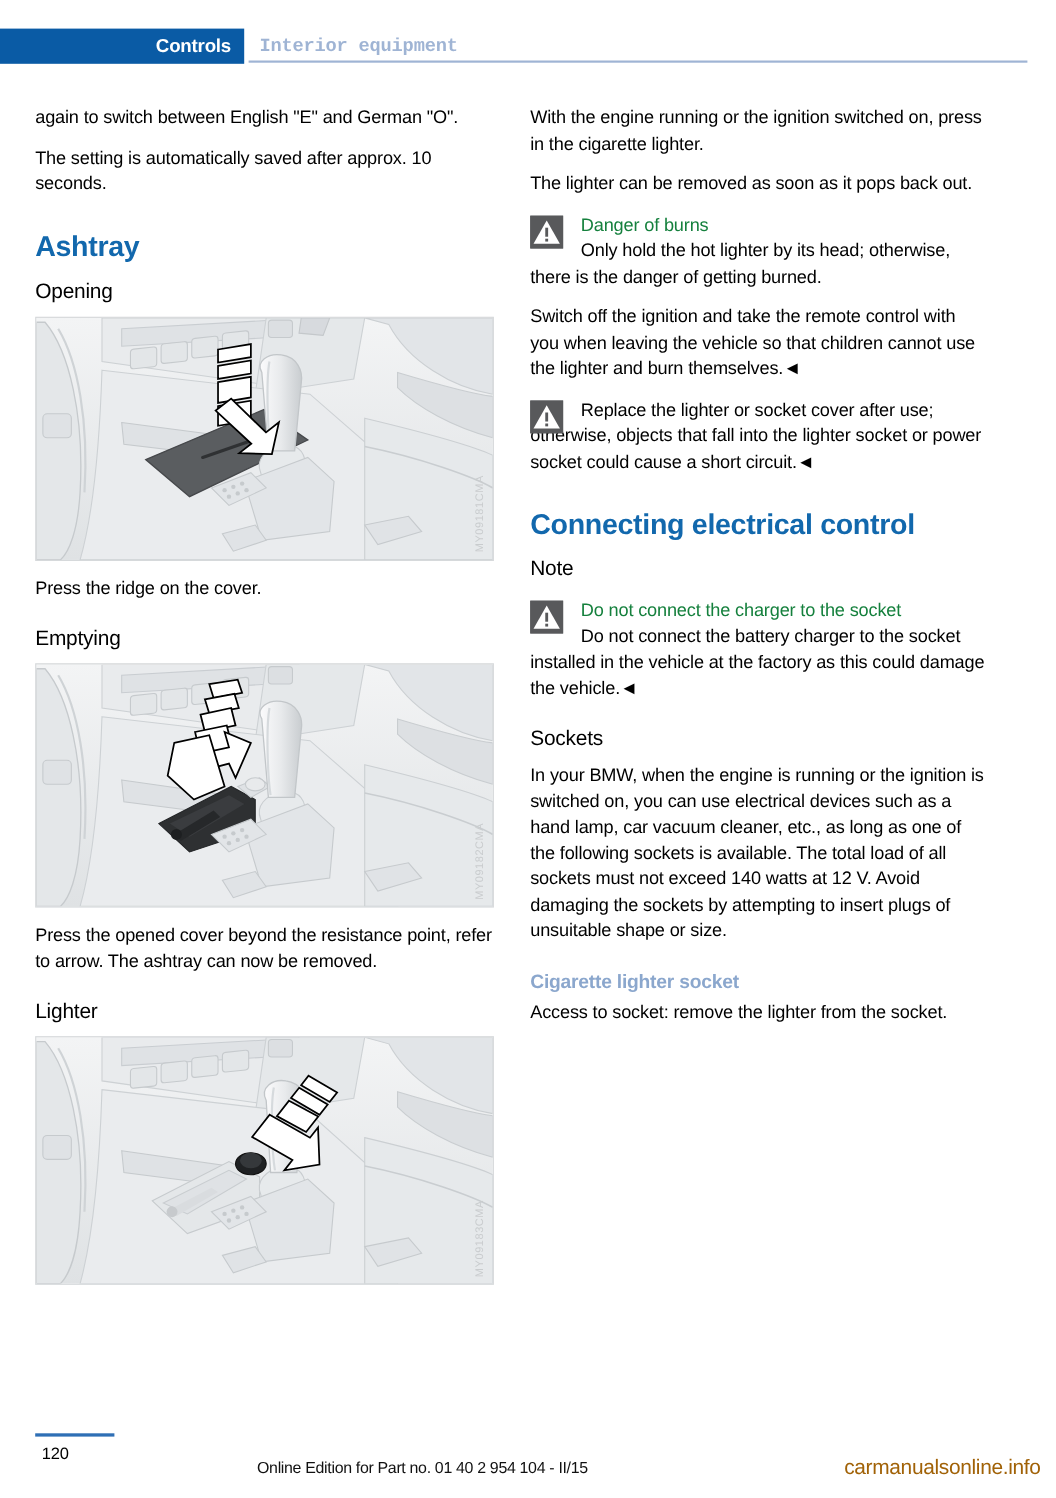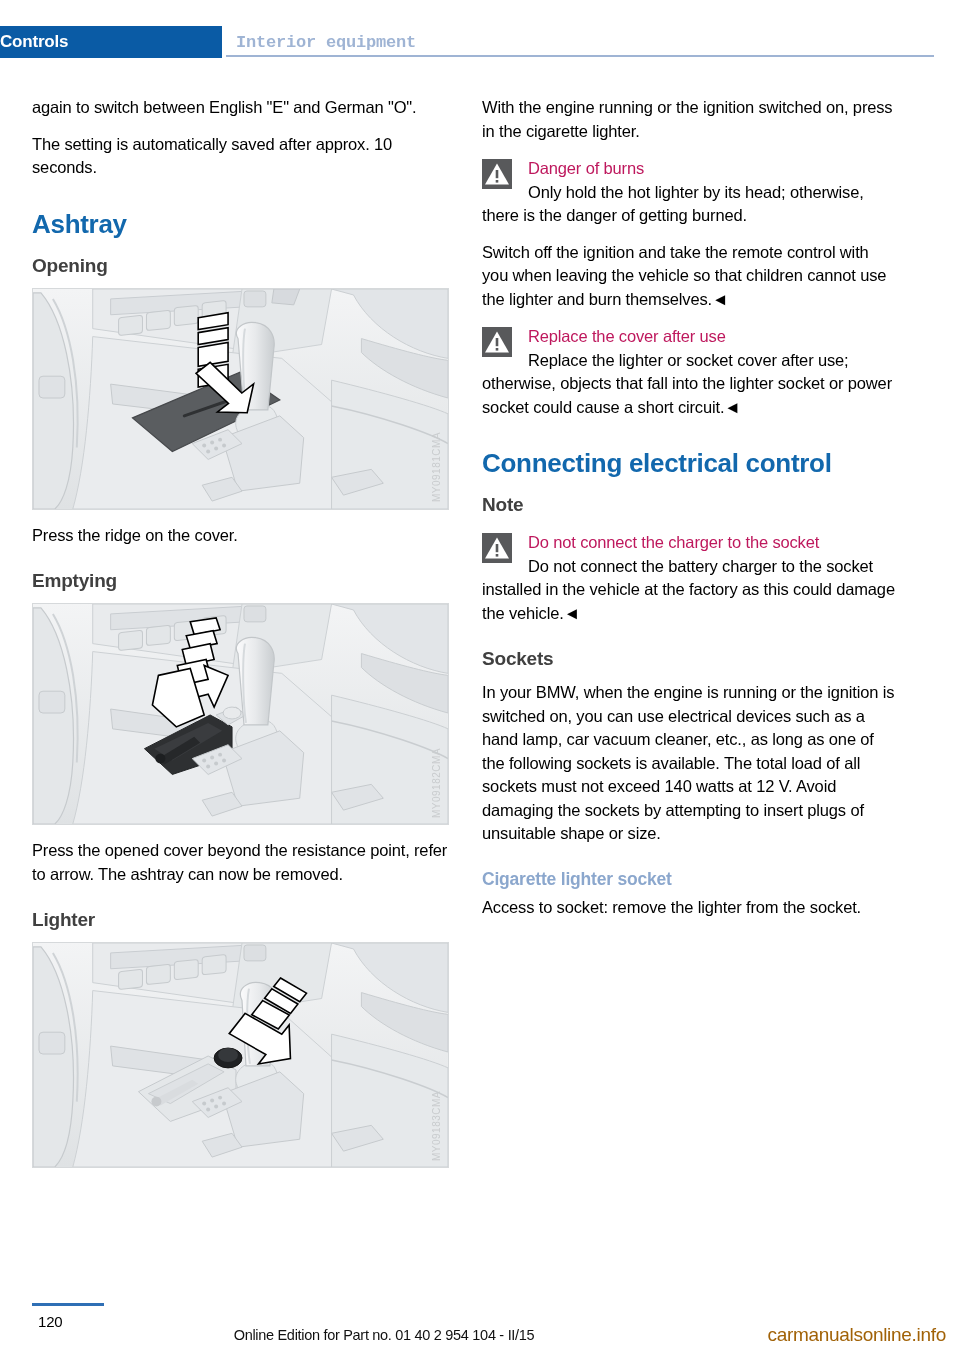--- a/index.html
+++ b/index.html
@@ -26,21 +26,21 @@
   .header-tab {
     position: absolute;
     left: 0;
     top: 0;
     width: 222px;
     height: 32px;
     background: #0a5ba5;
     box-sizing: border-box;
     display: flex;
     align-items: center;
-    justify-content: flex-start;
+    justify-content: flex-end;
     padding-right: 12px;
   }
   .header-tab-label {
     color: #ffffff;
     font-size: 17px;
     font-weight: bold;
     letter-spacing: -0.2px;
   }
   .header-section {
     position: absolute;
@@ -89,22 +89,22 @@
     font-size: 26px;
     line-height: 32px;
     font-weight: bold;
     color: #1268ad;
     letter-spacing: -0.3px;
   }
   h2.h-sub {
     margin: 22px 0 10px 0;
     font-size: 19px;
     line-height: 24px;
-    font-weight: bold;
-    color: #404040;
+    font-weight: normal;
+    color: #000000;
     letter-spacing: -0.2px;
   }
   h3.h-minor {
     margin: 22px 0 6px 0;
     font-size: 17.5px;
     line-height: 22px;
     font-weight: bold;
     color: #8ba7cd;
     letter-spacing: -0.2px;
   }
@@ -123,21 +123,21 @@
     width: 30px;
     height: 30px;
     background: #58595b;
   }
   .warn-icon svg { display: block; }
   .warn-title {
     margin: 0;
     padding-left: 46px;
     font-size: 16.5px;
     line-height: 23.5px;
-    color: #be185d;
+    color: #15803d;
     letter-spacing: -0.15px;
   }
   .warn-body {
     margin: 0;
     font-size: 16.5px;
     line-height: 23.5px;
     color: #000;
     letter-spacing: -0.15px;
     text-indent: 46px;
   }
@@ -418,20 +418,21 @@
       </g>
     </svg>
     <span class="fig-code">MY09183CMA</span>
   </div>
 
 </div>
 
 <div class="col col-right">
 
   <p class="body">With the engine running or the ignition switched on, press in the cigarette lighter.</p>
+  <p class="body">The lighter can be removed as soon as it pops back out.</p>
 
   <div class="warn">
     <span class="warn-icon">
       <svg width="30" height="30" viewBox="0 0 30 30" aria-hidden="true">
         <rect x="0" y="0" width="30" height="30" fill="#58595b"></rect>
         <path d="M15 4.5 L27 25.5 L3 25.5 Z" fill="#ffffff"></path>
         <rect x="13.7" y="11" width="2.6" height="8.2" fill="#58595b"></rect>
         <rect x="13.7" y="21" width="2.6" height="2.6" fill="#58595b"></rect>
       </svg>
     </span>
@@ -443,21 +444,20 @@
 
   <div class="warn">
     <span class="warn-icon">
       <svg width="30" height="30" viewBox="0 0 30 30" aria-hidden="true">
         <rect x="0" y="0" width="30" height="30" fill="#58595b"></rect>
         <path d="M15 4.5 L27 25.5 L3 25.5 Z" fill="#ffffff"></path>
         <rect x="13.7" y="11" width="2.6" height="8.2" fill="#58595b"></rect>
         <rect x="13.7" y="21" width="2.6" height="2.6" fill="#58595b"></rect>
       </svg>
     </span>
-    <p class="warn-title">Replace the cover after use</p>
     <p class="warn-body">Replace the lighter or socket cover after use; otherwise, objects that fall into the lighter socket or power socket could cause a short circuit.◄</p>
   </div>
 
   <h1 class="h-main">Connecting electrical control</h1>
 
   <h2 class="h-sub spacer-top">Note</h2>
 
   <div class="warn">
     <span class="warn-icon">
       <svg width="30" height="30" viewBox="0 0 30 30" aria-hidden="true">

